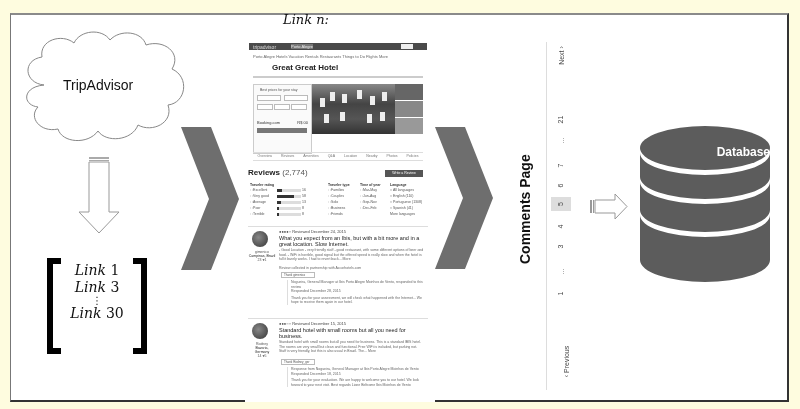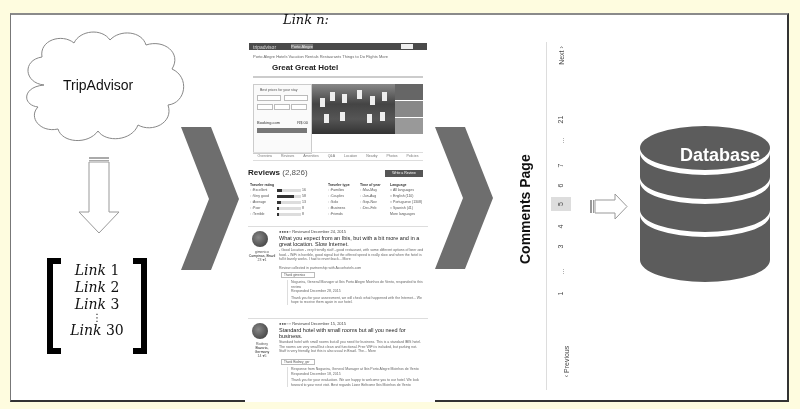--- a/index.html
+++ b/index.html
@@ -49,21 +49,21 @@
   .rbody { position:absolute; left:31px; width:145px; font-size:3.5px; line-height:4.5px; color:#666; }
   .thank { position:absolute; left:33px; width:30px; height:4px; border:1px solid #bbb; font-size:3px; color:#555; line-height:4px; padding-left:2px; }
   .resp { position:absolute; left:39px; width:135px; font-size:3.5px; line-height:4.5px; color:#666; border-left:1px solid #ddd; padding-left:3px; }
   .chev { position:absolute; }
   .comments-label { position:absolute; left:476px; top:205px; width:100px; height:18px; transform:rotate(-90deg); transform-origin:center; font-size:14px; font-weight:bold; color:#111; text-align:center; white-space:nowrap; }
   .pager-line { position:absolute; left:546px; top:42px; width:1px; height:348px; background:#ddd; }
   .pager { position:absolute; left:551px; top:40px; width:20px; height:350px; }
   .pg { position:absolute; left:0; width:20px; text-align:center; font-size:7px; color:#444; }
   .pg .t { display:inline-block; transform:rotate(-90deg); white-space:nowrap; }
   .pg.active { background:#ddd; height:14px; line-height:14px; }
-  .db-label { position:absolute; left:680px; top:145px; width:90px; text-align:left; font-size:18px; font-weight:bold; color:#fff; }
+  .db-label { position:absolute; left:680px; top:145px; width:90px; text-align:right; font-size:12px; font-weight:bold; color:#fff; }
 </style>
 </head>
 <body>
 
 <div class="panel"></div>
 
 <svg class="abs" style="left:14px;top:25px" width="175" height="125">
   <path d="M30,60 C10,58 8,35 28,32 C25,15 48,8 60,18 C66,5 88,3 96,15 C106,4 128,6 132,20 C150,14 168,28 158,44 C176,52 172,78 154,80 C160,98 138,108 124,100 C118,116 92,118 84,106 C74,120 48,118 44,104 C26,108 14,92 24,82 C8,80 8,62 30,60 Z" fill="#fff" stroke="#888" stroke-width="1"></path>
 </svg>
 <div class="cloud-label">TripAdvisor</div>
@@ -72,21 +72,20 @@
   <rect x="11" y="2" width="20" height="2" fill="#aaa"></rect>
   <rect x="11" y="5" width="20" height="1" fill="#aaa"></rect>
   <path d="M11,7 L11,57 L1,57 L21,78 L41,57 L31,57 L31,7 Z" fill="#fff" stroke="#999" stroke-width="1"></path>
 </svg>
 
 <div class="links">
   <div class="bracket left"></div>
   <div class="bracket right"></div>
   <div class="link-list">
     <div><i>Link</i> <span>1</span></div>
-    <div><i>Link</i> <span>2</span></div>
     <div><i>Link</i> <span>3</span></div>
     <div class="vdots">⋮</div>
     <div><i>Link</i> <span>30</span></div>
   </div>
 </div>
 
 <svg class="chev" style="left:181px;top:127px" width="60" height="144">
   <polygon points="0,0 30,0 58,72 30,143 0,143 28,72" fill="#6e6e6e"></polygon>
 </svg>
 
@@ -134,21 +133,21 @@
     <span>Overview</span>
     <span>Reviews</span>
     <span>Amenities</span>
     <span>Q&amp;A</span>
     <span>Location</span>
     <span>Nearby</span>
     <span>Photos</span>
     <span>Policies</span>
   </div>
 
-  <div class="reviews-h"><span style="font-weight:bold;color:#222">Reviews</span> <span>(2,826)</span></div>
+  <div class="reviews-h"><span style="font-weight:bold;color:#222">Reviews</span> <span>(2,774)</span></div>
   <div class="write-btn">Write a Review</div>
 
   <div class="filters">
     <div class="col" style="left:0">
       <div class="h">Traveler rating</div>
       <div class="r">□ <span style="display:inline-block;width:20px">Excellent</span><span class="bar"><b style="width:5px"></b></span> <span>16</span></div>
       <div class="r">□ <span style="display:inline-block;width:20px">Very good</span><span class="bar"><b style="width:17px"></b></span> <span>58</span></div>
       <div class="r">□ <span style="display:inline-block;width:20px">Average</span><span class="bar"><b style="width:4px"></b></span> <span>13</span></div>
       <div class="r">□ <span style="display:inline-block;width:20px">Poor</span><span class="bar"><b style="width:2px"></b></span> <span>8</span></div>
       <div class="r">□ <span style="display:inline-block;width:20px">Terrible</span><span class="bar"><b style="width:2px"></b></span> <span>8</span></div>

